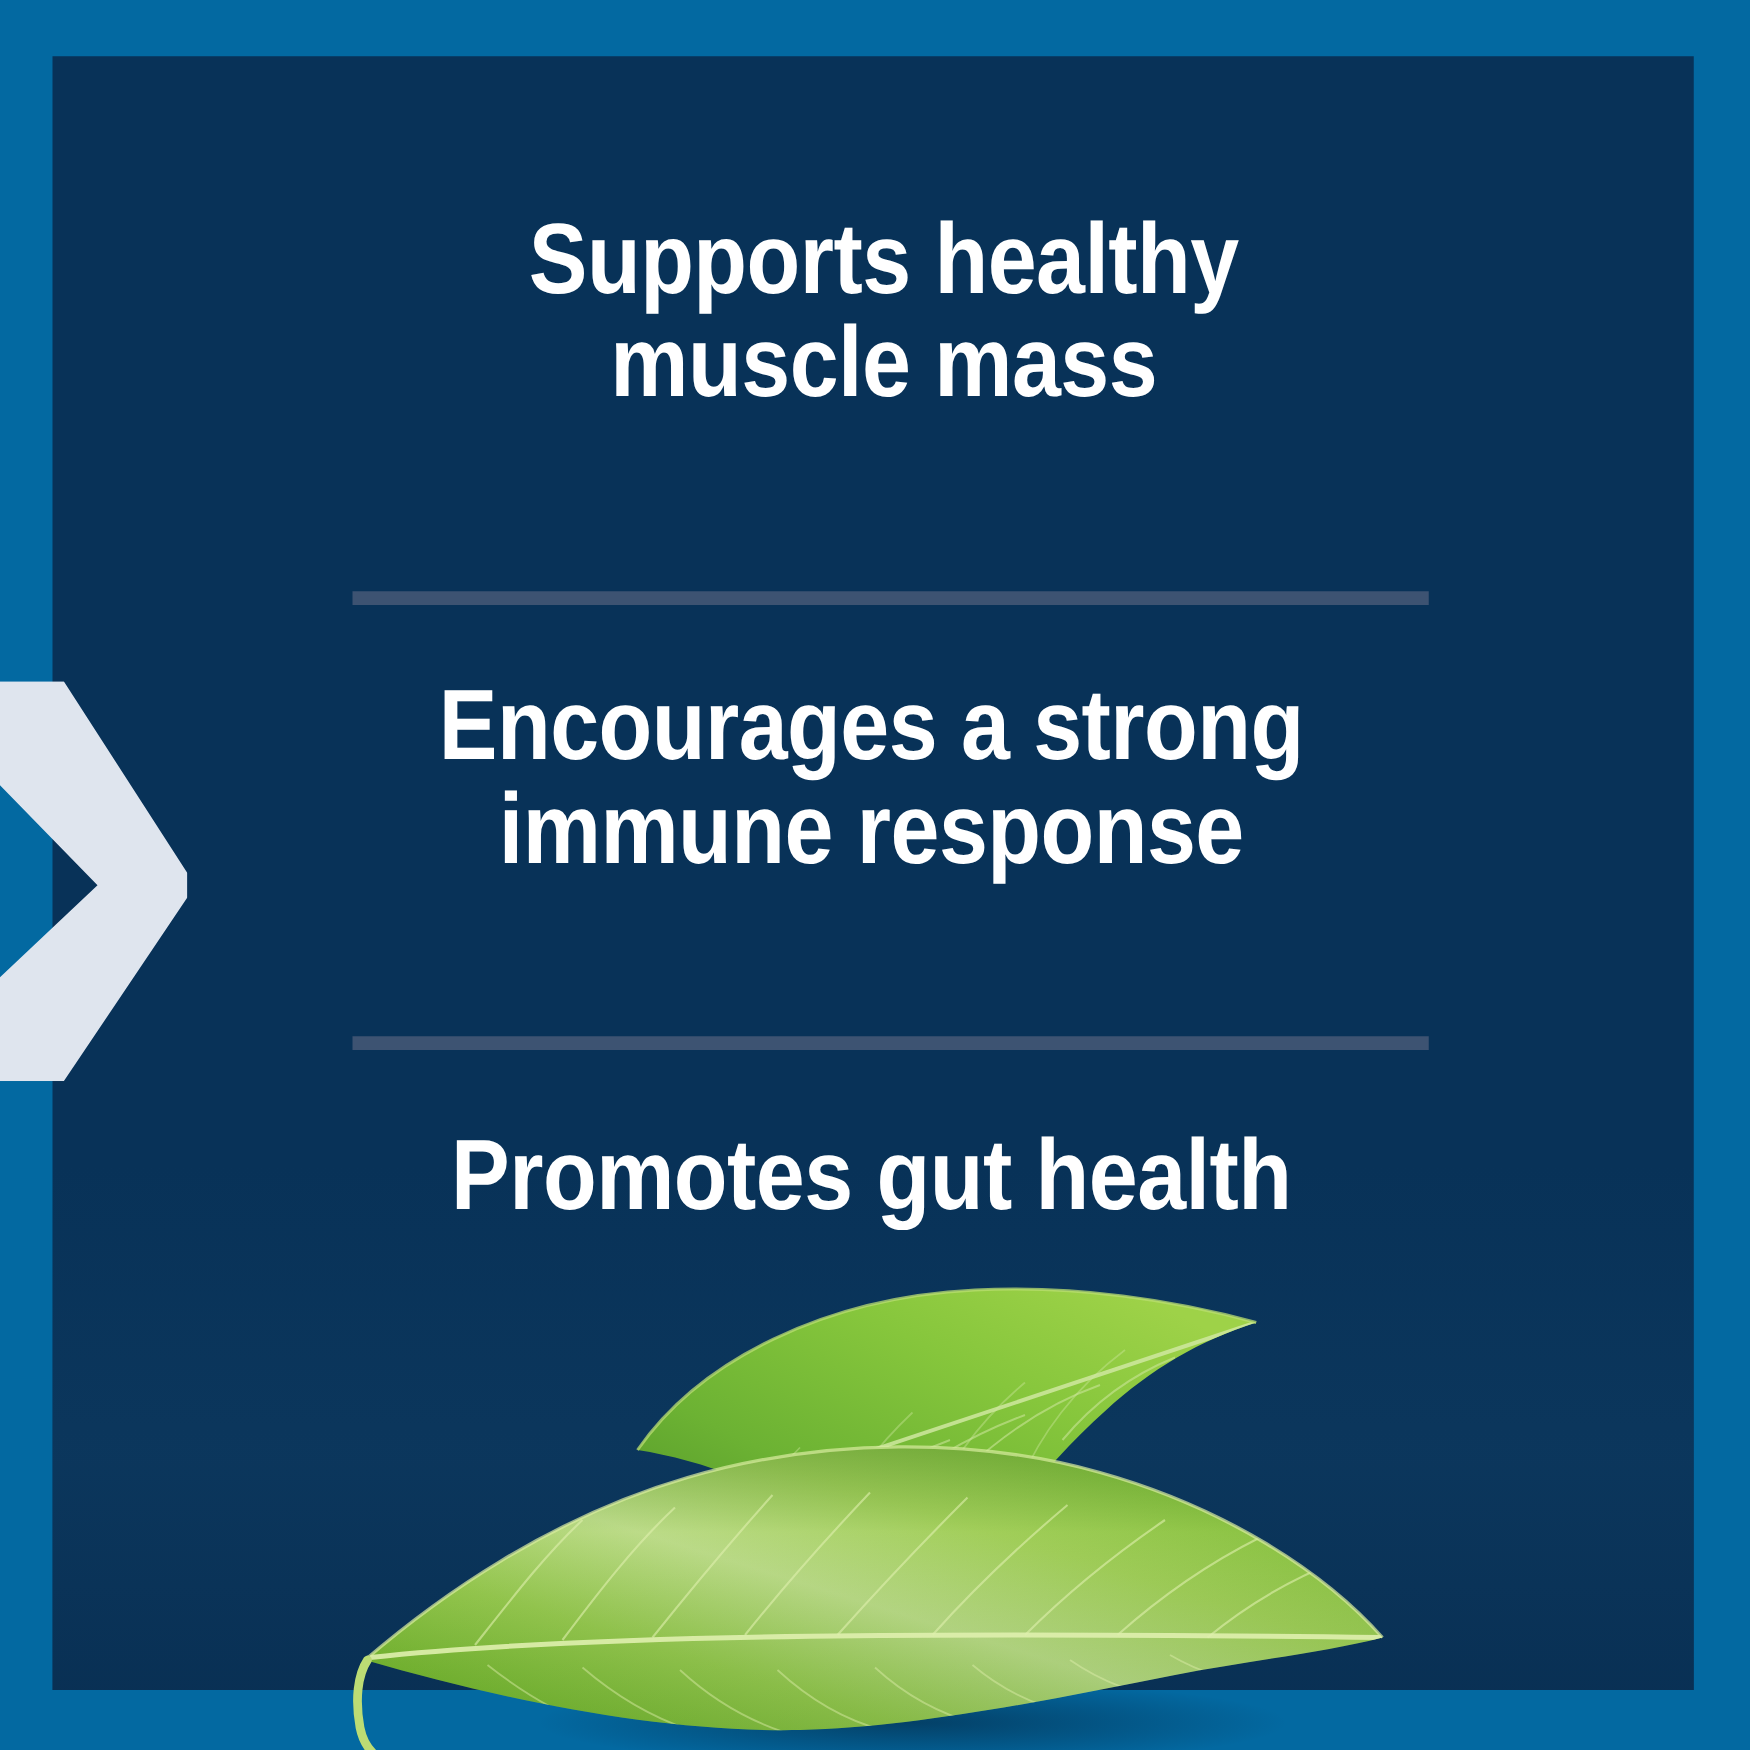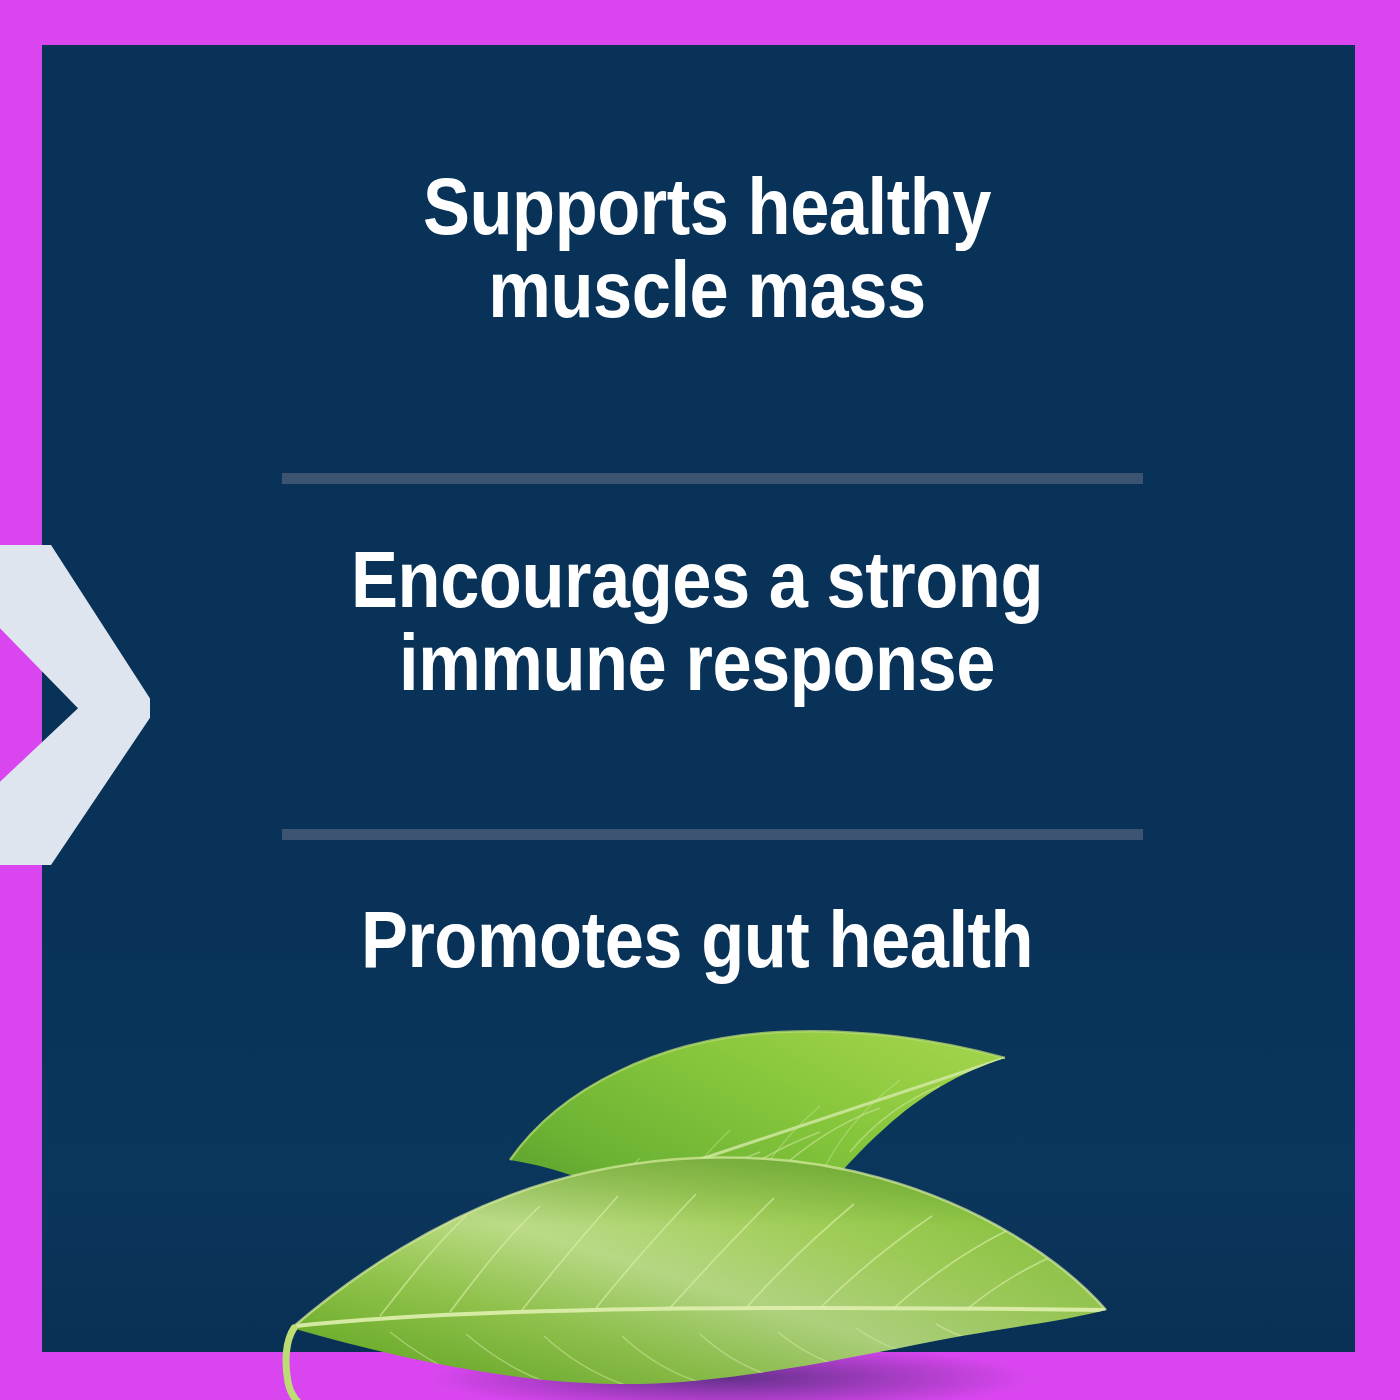--- a/index.html
+++ b/index.html
@@ -11,21 +11,21 @@
   }
   body {
     background: #dfe5ee;
     font-family: "Liberation Sans", sans-serif;
   }
 
   #stage {
     position: relative;
     width: 1400px;
     height: 1400px;
-    background: #d946ef;
+    background: #0369a1;
   }
 
   
   #panel {
     position: absolute;
     left: 42px;
     top: 45px;
     width: 1313px;
     height: 1307px;
     background: #083258;

